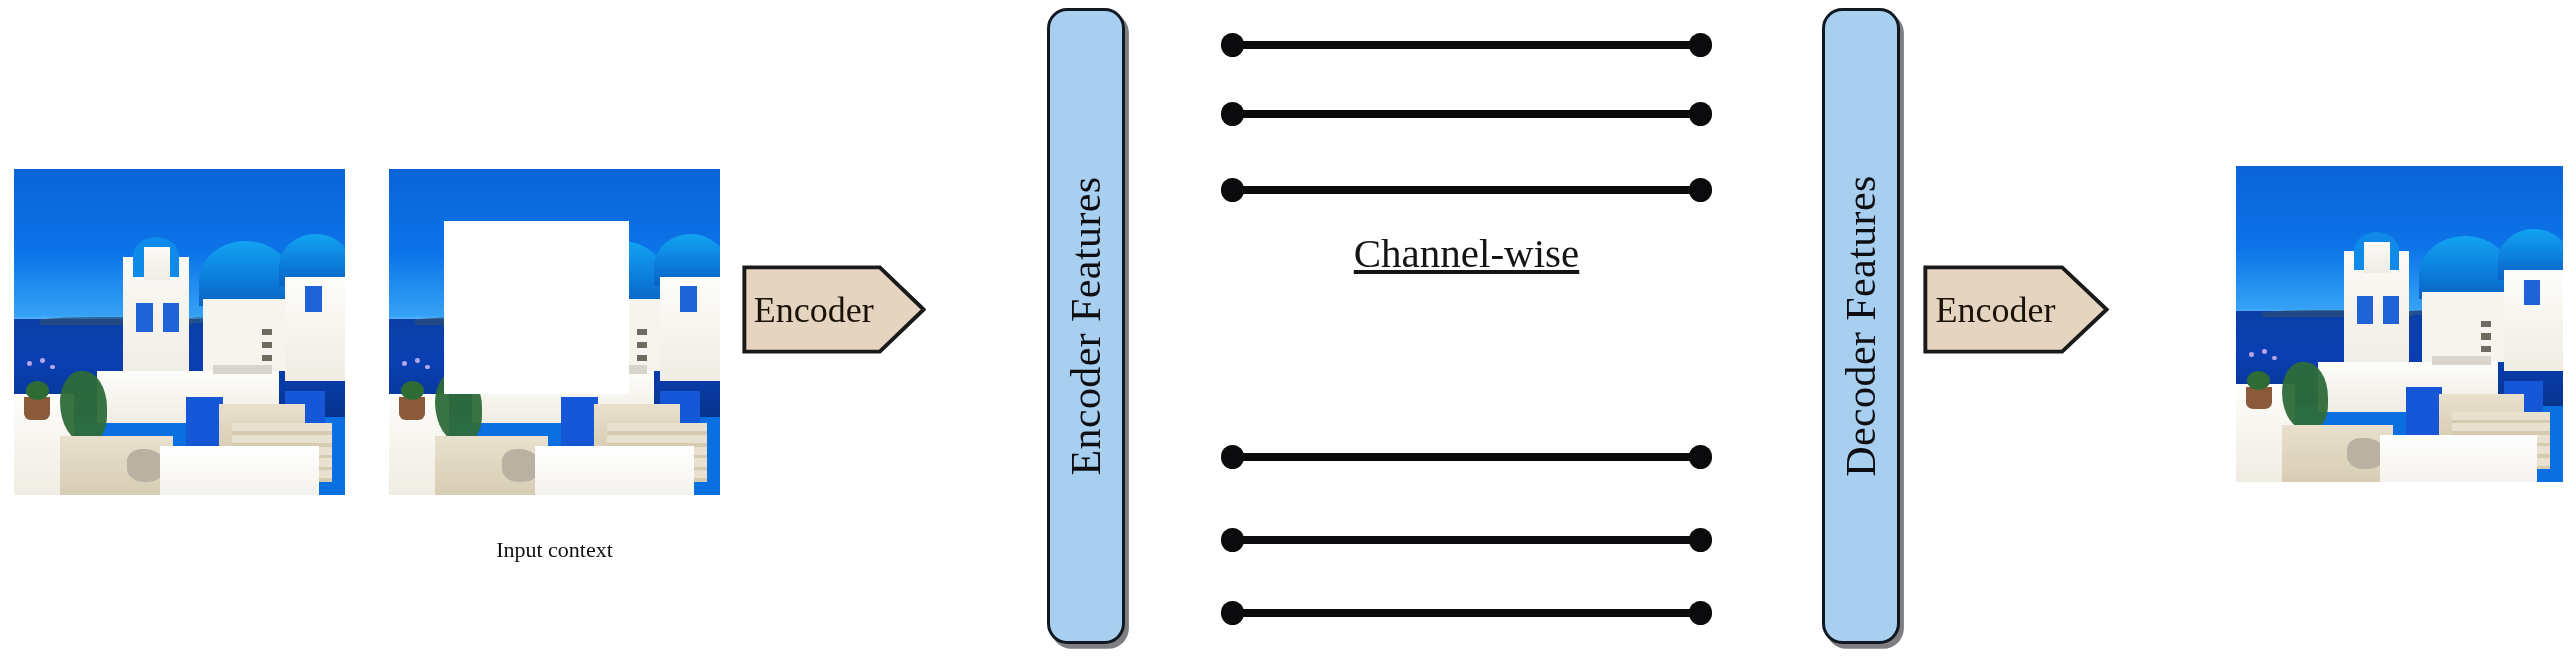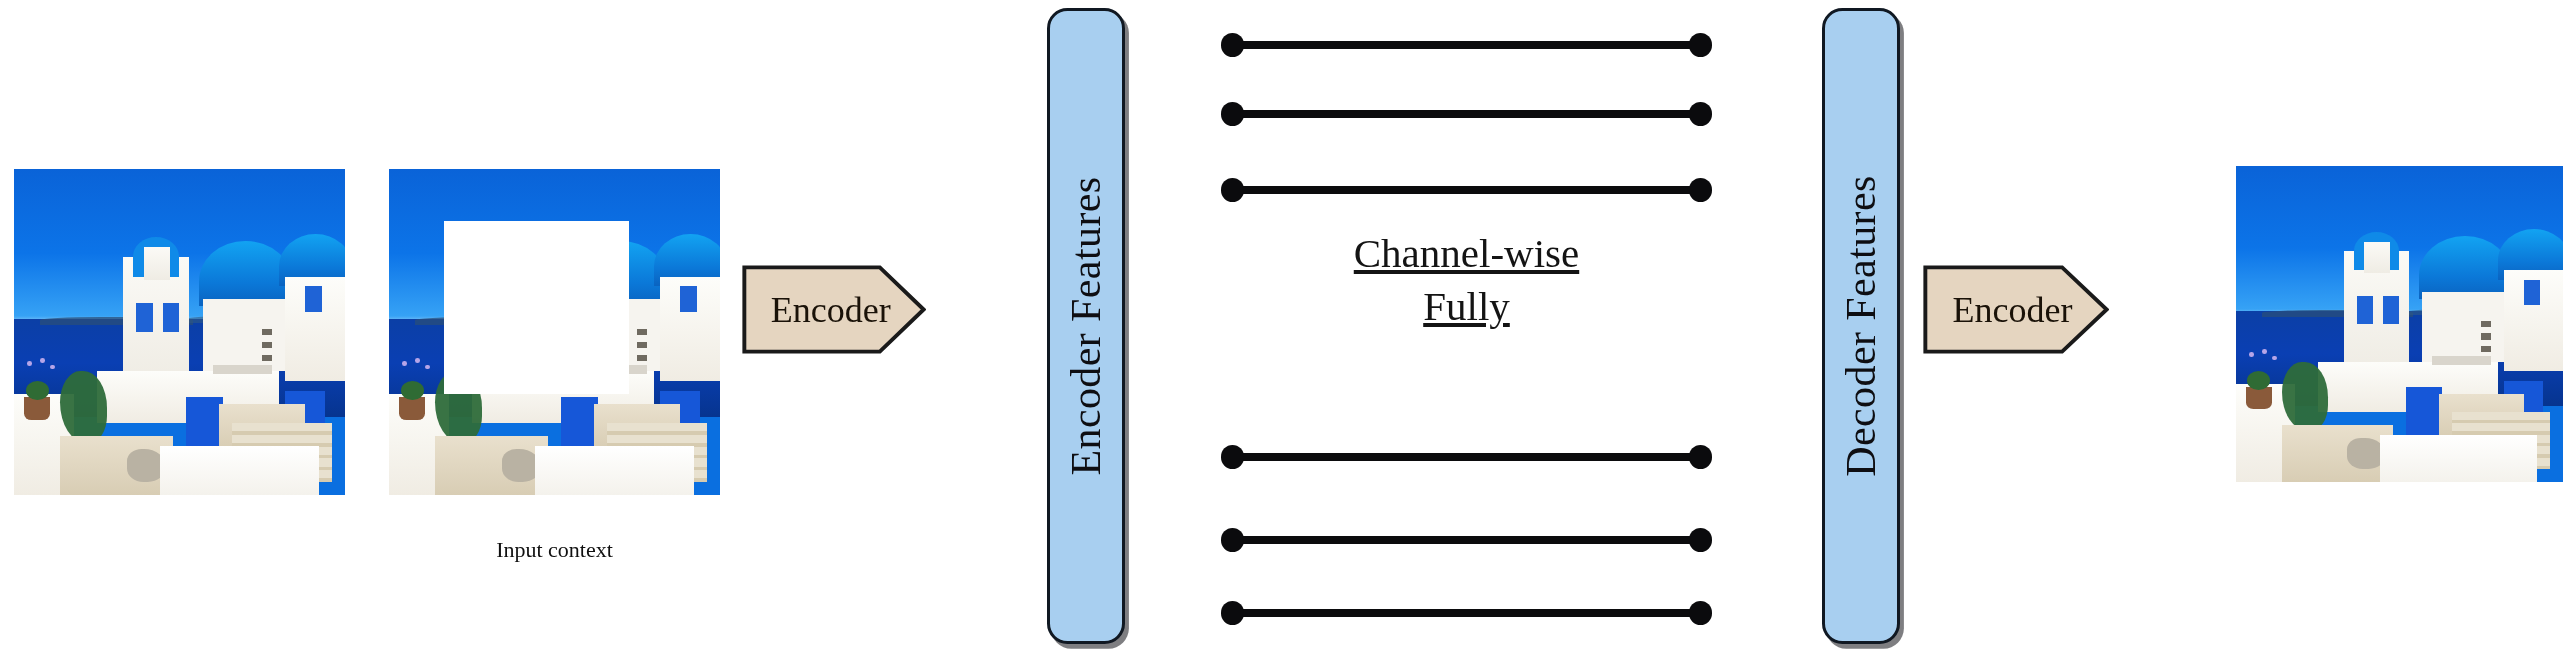--- a/index.html
+++ b/index.html
@@ -167,21 +167,20 @@
   .arrow-label {
     position: absolute;
     left: 0;
     top: 50%;
     transform: translateY(-50%);
     width: 78%;
     text-align: center;
     font-size: 36px;
     color: #1a1208;
     white-space: nowrap;
-    padding-left: 17px;
   }
 
   
   .feat-box {
     position: absolute;
     background: #a8cff0;
     border: 3.9px solid #101822;
     border-radius: 20.4px;
     box-sizing: border-box;
     box-shadow: 3.9px 4.7px 0 rgba(20,20,25,.55);
@@ -364,21 +363,20 @@
     <div class="dot right"></div>
   </div>
   <div class="conn" style="left:1230px; top:613px; width:473px;">
     <div class="seg" style="width:473px;"></div>
     <div class="dot left"></div>
     <div class="dot right"></div>
   </div>
 
   <div class="cw-text" style="left:1230px; top:227px; width:473px;">
     <div>Channel-wise</div>
-    <div>Fully</div>
   </div>
 
   <div class="feat-box" style="left:1822px; top:7.8px; width:78px; height:636px;">
     <div class="feat-label">Decoder Features</div>
   </div>
 
   <div class="arrow-wrap" style="left:1923px; top:265px; width:186px; height:89px;">
     <svg class="arrow-shape" viewBox="0 0 238 113" preserveAspectRatio="none">
       <polygon points="3,3 178,3 235,56.5 178,110 3,110" fill="#E5D5C0" stroke="#1a1a1a" stroke-width="5" stroke-linejoin="miter"></polygon>
     </svg>

